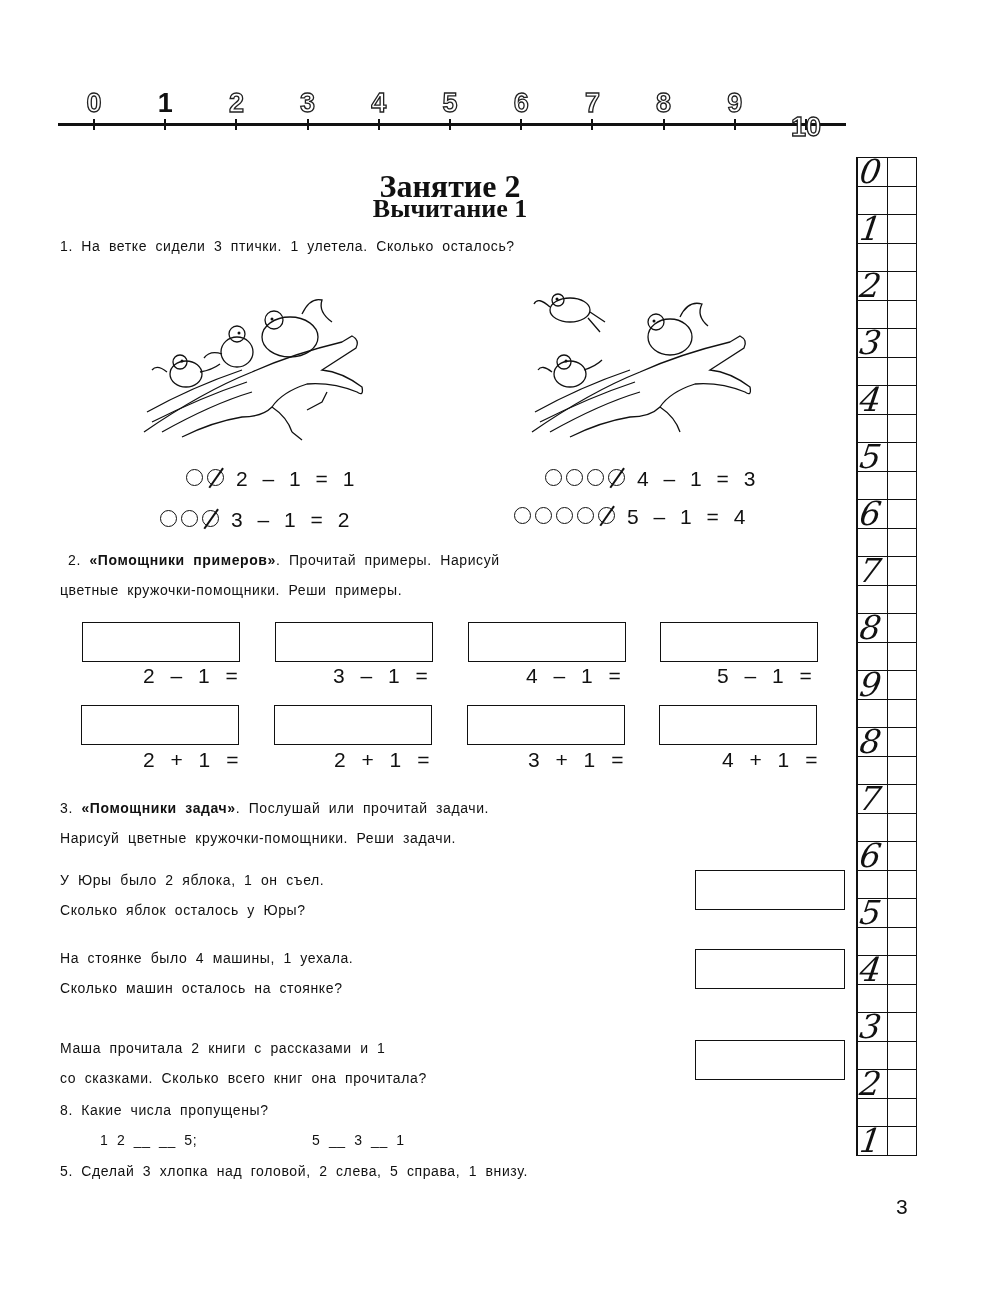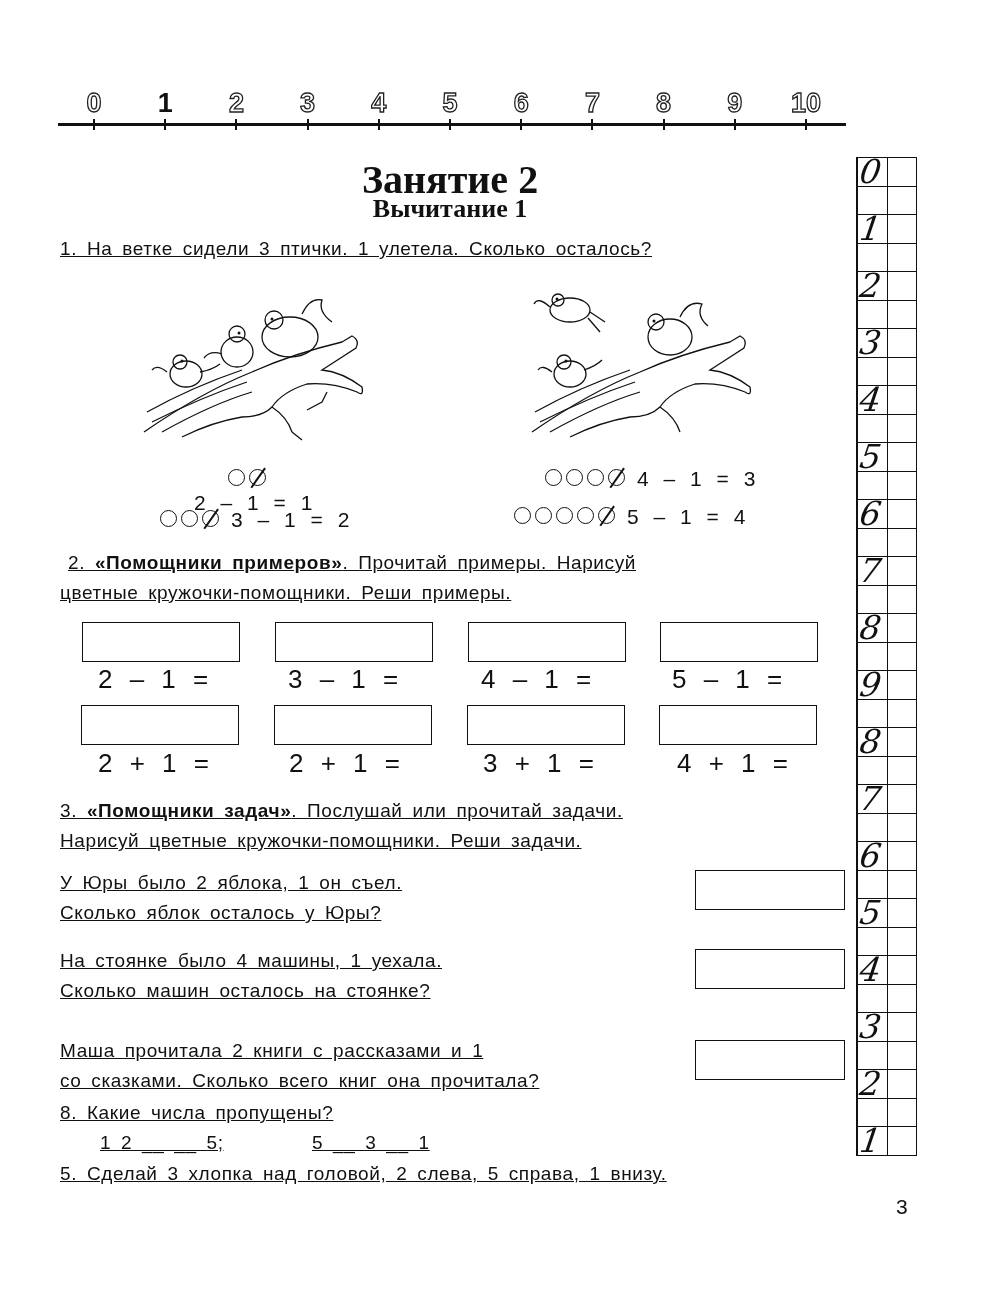--- a/index.html
+++ b/index.html
@@ -8,34 +8,34 @@
   .abs { position:absolute; }
   
   .numline { left:58px; top:123px; width:788px; height:3px; background:#111; }
   .tick { position:absolute; top:119px; width:2px; height:11px; background:#111; }
   .numlbl { position:absolute; top:88px; width:40px; margin-left:-20px; text-align:center;
             font-size:27px; font-weight:bold; color:#fff;
             -webkit-text-stroke:1.3px #222; font-family:"Liberation Sans", sans-serif; }
   .numlbl.solid { color:#111; -webkit-text-stroke:0; }
   
   .title { width:900px; left:0; text-align:center; font-family:"Liberation Serif", serif; font-weight:bold; }
-  .t1 { top:156px; left:0; width:900px; font-size:40px; }
+  .t1 { top:168px; left:0; width:900px; font-size:32px; }
   .t2 { top:194px; left:0; width:900px; font-size:26px; }
-  .text { font-size:19px; letter-spacing:0.6px; word-spacing:4px; white-space:nowrap;text-decoration:underline; }
+  .text { font-size:14px; letter-spacing:0.6px; word-spacing:4px; white-space:nowrap; }
   b { font-weight:bold; }
   
   .birds { width:230px; height:150px; }
   
   .circrow { font-size:21px; letter-spacing:0.5px; white-space:nowrap; display:flex; align-items:center; }
   .circ { display:inline-block; width:15px; height:15px; border:1.6px solid #111; border-radius:50%; margin-right:4px; position:relative; }
   .circ.cross::after { content:""; position:absolute; left:-4px; top:7px; width:24px; height:1.6px; background:#111; transform:rotate(-55deg); }
   .eq { margin-left:8px; word-spacing:8px; }
   
   .box { border:1.6px solid #111; background:#fff; box-sizing:border-box; }
-  .expr { font-size:26px; word-spacing:10px; white-space:nowrap; }
+  .expr { font-size:21px; word-spacing:10px; white-space:nowrap;margin-left:45px; }
   
   .grid { left:856px; top:157px; width:58px; border-left:2px solid #111; border-right:1.5px solid #111; border-bottom:1.5px solid #111; }
   .gcell { height:28.5px; border-top:1.4px solid #111; position:relative; box-sizing:border-box; }
   .gcell::after { content:""; position:absolute; left:29px; top:0; bottom:0; width:1.4px; background:#111; }
   .gd { position:absolute; left:2px; top:-6px; font-family:"DejaVu Serif", serif; font-style:italic; font-size:33px; line-height:40px; transform:skewX(-8deg); }
   .pagenum { left:896px; top:1195px; font-size:21px; }
 </style>
 </head>
 <body>
 
@@ -55,21 +55,21 @@
     <div class="numlbl" style="left: 450px;">5</div>
     <div class="tick" style="left: 520.2px;"></div>
     <div class="numlbl" style="left: 521.2px;">6</div>
     <div class="tick" style="left: 591.4px;"></div>
     <div class="numlbl" style="left: 592.4px;">7</div>
     <div class="tick" style="left: 662.6px;"></div>
     <div class="numlbl" style="left: 663.6px;">8</div>
     <div class="tick" style="left: 733.8px;"></div>
     <div class="numlbl" style="left: 734.8px;">9</div>
     <div class="tick" style="left: 805px;"></div>
-    <div class="numlbl" style="left: 806px;">10</div>
+    <div class="numlbl" style="left: 806px; margin-top: 24px;">10</div>
   </div>
 
 <div class="abs title t1">Занятие 2</div>
 <div class="abs title t2">Вычитание 1</div>
 
 <div class="abs text" style="left:60px; top:238px;">1. На ветке сидели 3 птички. 1 улетела. Сколько осталось?</div>
 
 <svg class="abs birds" style="left:142px; top:292px;" viewBox="0 0 230 150">
   <g fill="none" stroke="#111" stroke-width="1.3">
     <path d="M2 140 Q60 100 110 80 Q150 62 200 50 L210 44 Q218 48 214 56 L180 78 Q200 80 220 95 Q222 105 215 100 Q190 90 165 92 Q140 100 130 115 Q145 125 150 140"></path>
@@ -110,21 +110,21 @@
       <circle cx="28" cy="8" r="6"></circle>
     <path d="M60 20 L75 30 M58 26 L70 40 M20 15 Q8 4 4 12"></path>
   </g>
   <g fill="#111">
       <circle cx="36" cy="69" r="1.5"></circle>
       <circle cx="124" cy="29" r="1.5"></circle>
       <circle cx="27" cy="7" r="1.5"></circle>
     </g>
 </svg>
 
-<div class="abs circrow" style="left:186px; top:467px;flex-direction:column;">
+<div class="abs circrow" style="left:186px; top:467px;">
   <span id="c0"><span class="circ"></span><span class="circ cross"></span></span>
   <span class="eq">2 – 1 = 1</span>
 </div>
 <div class="abs circrow" style="left:160px; top:508px;">
   <span id="c1"><span class="circ"></span><span class="circ"></span><span class="circ cross"></span></span>
   <span class="eq">3 – 1 = 2</span>
 </div>
 <div class="abs circrow" style="left:545px; top:467px;text-align:right;">
   <span id="c2"><span class="circ"></span><span class="circ"></span><span class="circ"></span><span class="circ cross"></span></span>
   <span class="eq">4 – 1 = 3</span>

